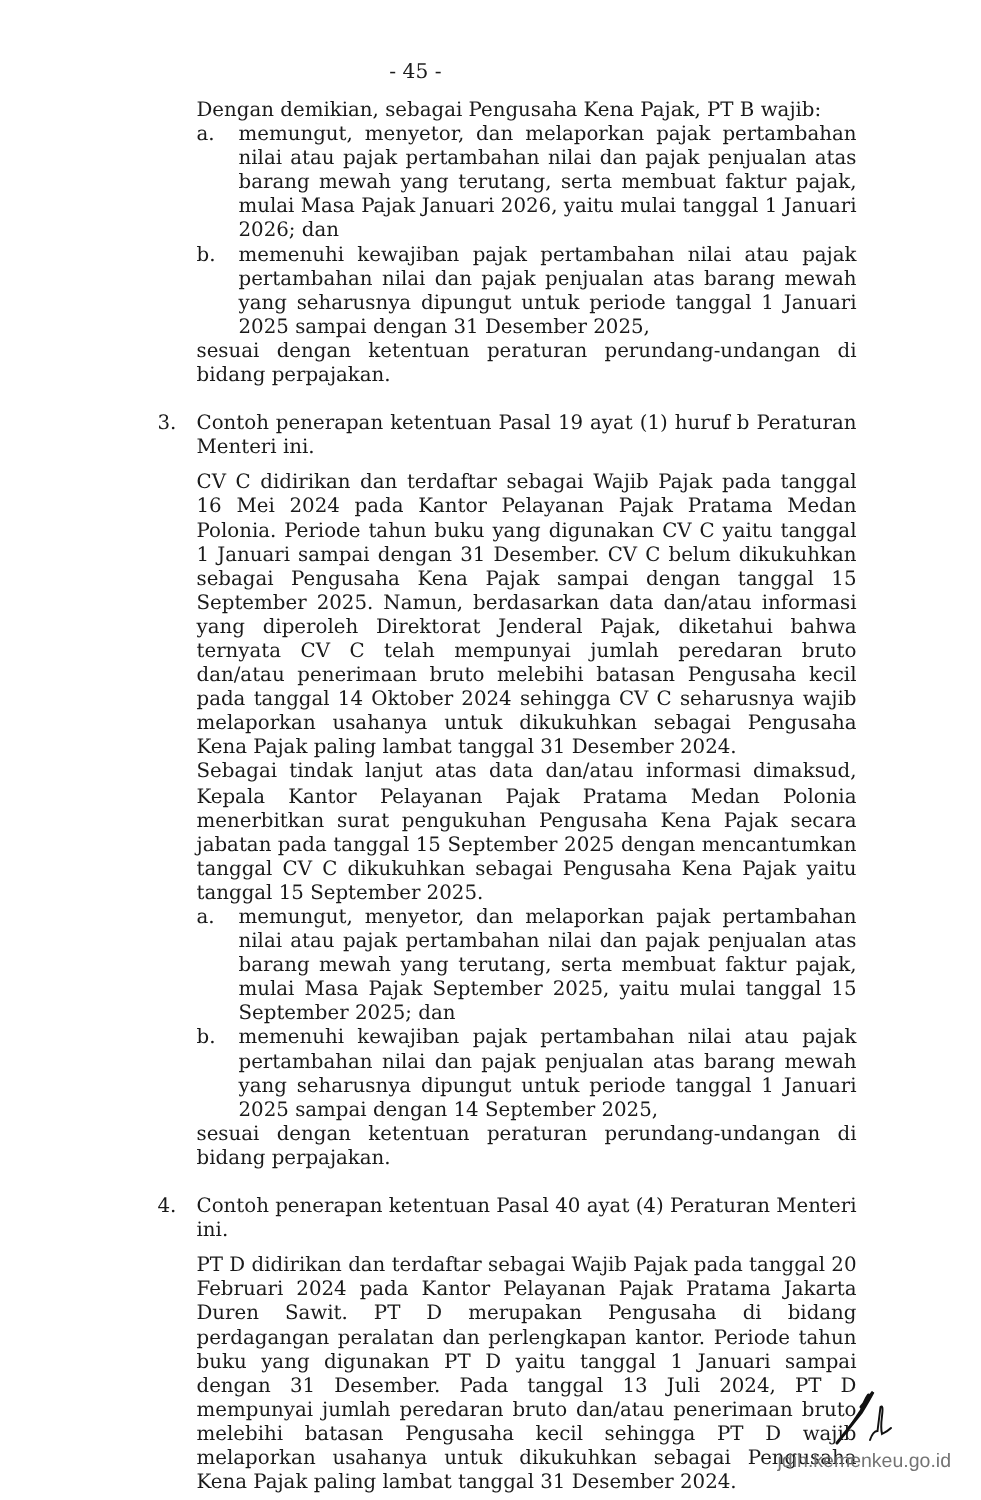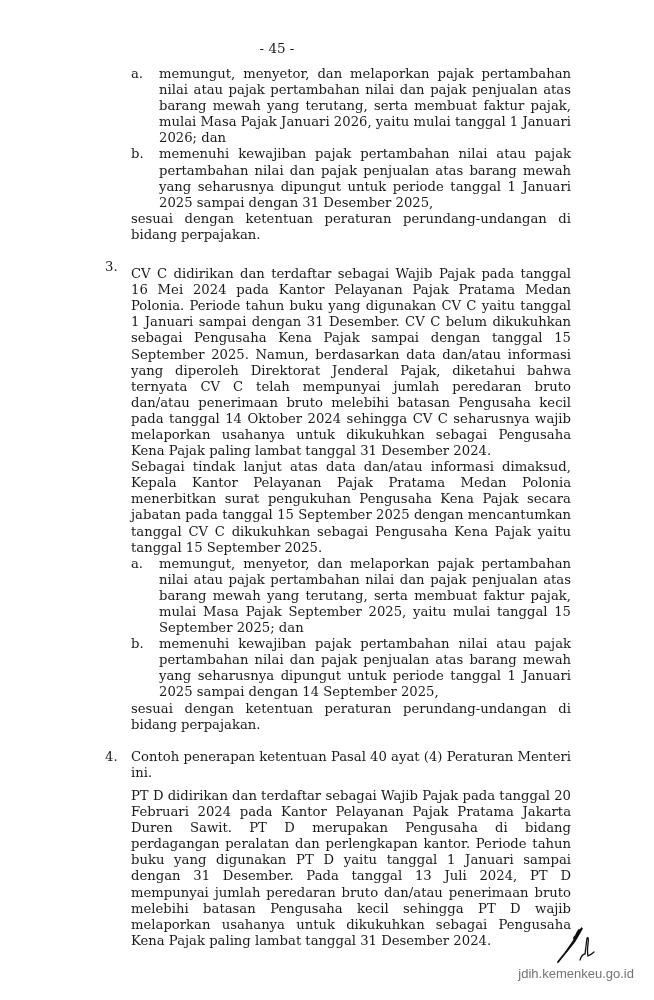--- a/index.html
+++ b/index.html
@@ -21,33 +21,35 @@
                  font-family:"Liberation Sans", sans-serif; font-size:13px; text-decoration:none; }
 </style>
 </head>
 <body>
 
 <div class="page-num">- 45 -</div>
 
 <div class="content">
 
   <div>
+    <p>Dengan demikian, sebagai Pengusaha Kena Pajak, PT B wajib:</p>
     <div class="li">
       <span class="m">a.</span>
       <p>memungut, menyetor, dan melaporkan pajak pertambahan nilai atau pajak pertambahan nilai dan pajak penjualan atas barang mewah yang terutang, serta membuat faktur pajak, mulai Masa Pajak Januari 2026, yaitu mulai tanggal 1 Januari 2026; dan</p>
     </div>
     <div class="li">
       <span class="m">b.</span>
       <p>memenuhi kewajiban pajak pertambahan nilai atau pajak pertambahan nilai dan pajak penjualan atas barang mewah yang seharusnya dipungut untuk periode tanggal 1 Januari 2025 sampai dengan 31 Desember 2025,</p>
     </div>
     <p>sesuai dengan ketentuan peraturan perundang-undangan di bidang perpajakan.</p>
   </div>
 
   <div class="sec" style="margin-top:16px;">
     <span class="num">3.</span>
+    <p>Contoh penerapan ketentuan Pasal 19 ayat (1) huruf b Peraturan Menteri ini.</p>
     <div class="gap"></div>
     <p>CV C didirikan dan terdaftar sebagai Wajib Pajak pada tanggal 16 Mei 2024 pada Kantor Pelayanan Pajak Pratama Medan Polonia. Periode tahun buku yang digunakan CV C yaitu tanggal 1 Januari sampai dengan 31 Desember. CV C belum dikukuhkan sebagai Pengusaha Kena Pajak sampai dengan tanggal 15 September 2025. Namun, berdasarkan data dan/atau informasi yang diperoleh Direktorat Jenderal Pajak, diketahui bahwa ternyata CV C telah mempunyai jumlah peredaran bruto dan/atau penerimaan bruto melebihi batasan Pengusaha kecil pada tanggal 14 Oktober 2024 sehingga CV C seharusnya wajib melaporkan usahanya untuk dikukuhkan sebagai Pengusaha Kena Pajak paling lambat tanggal 31 Desember 2024.</p>
     <p>Sebagai tindak lanjut atas data dan/atau informasi dimaksud, Kepala Kantor Pelayanan Pajak Pratama Medan Polonia menerbitkan surat pengukuhan Pengusaha Kena Pajak secara jabatan pada tanggal 15 September 2025 dengan mencantumkan tanggal CV C dikukuhkan sebagai Pengusaha Kena Pajak yaitu tanggal 15 September 2025.</p>
     <div class="li">
       <span class="m">a.</span>
       <p>memungut, menyetor, dan melaporkan pajak pertambahan nilai atau pajak pertambahan nilai dan pajak penjualan atas barang mewah yang terutang, serta membuat faktur pajak, mulai Masa Pajak September 2025, yaitu mulai tanggal 15 September 2025; dan</p>
     </div>
     <div class="li">
       <span class="m">b.</span>
       <p>memenuhi kewajiban pajak pertambahan nilai atau pajak pertambahan nilai dan pajak penjualan atas barang mewah yang seharusnya dipungut untuk periode tanggal 1 Januari 2025 sampai dengan 14 September 2025,</p>

